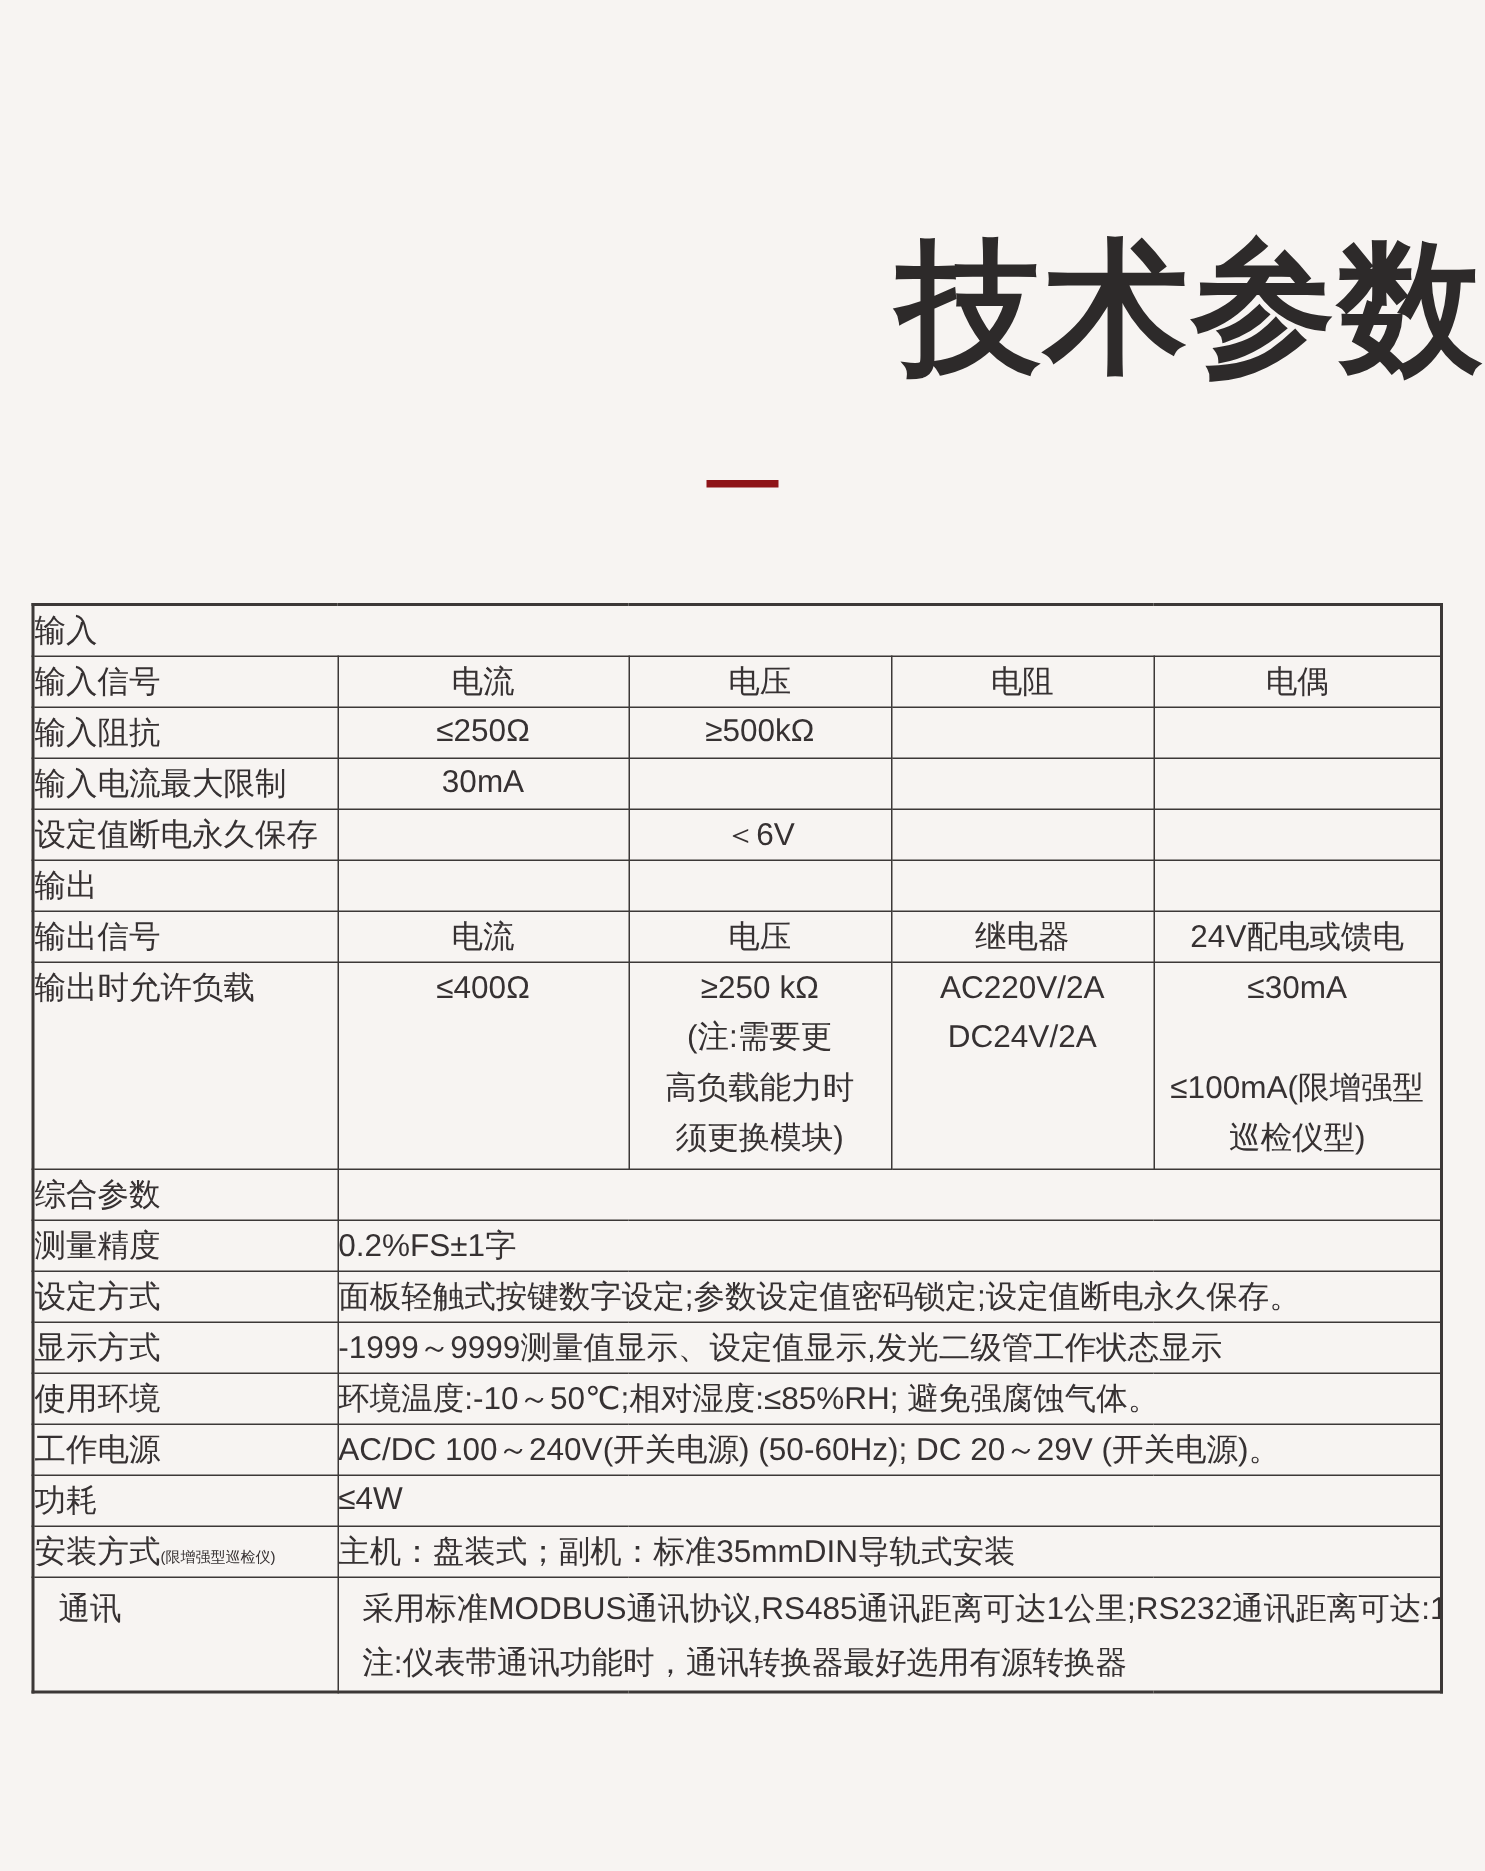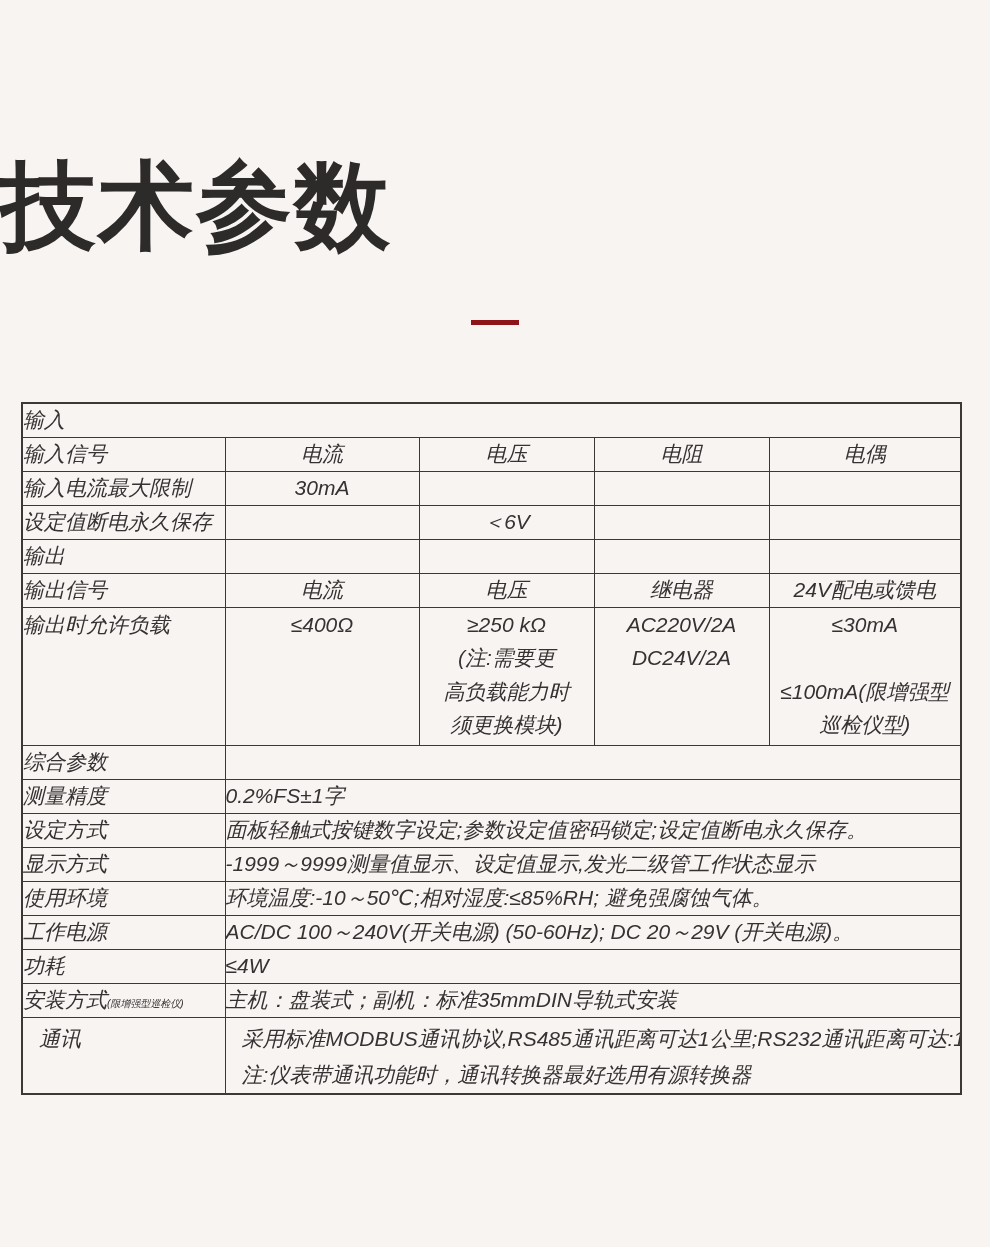--- a/index.html
+++ b/index.html
@@ -5,21 +5,21 @@
   html,body{margin:0;padding:0;}
   body{
     width:990px;height:1247px;
     background:#f7f4f2;
     font-family:"Liberation Sans","DejaVu Sans",sans-serif;
     color:#363132;
     overflow:hidden;
   }
   .title{
     margin:158px 0 0 0;
-    text-align:left;
+    text-align:right;
     font-size:96px;
     line-height:1;
     font-weight:900;
     letter-spacing:2px;
     color:#2d2a2a;
   }
   .divider{
     width:48px;height:5px;
     margin:66px auto 0 auto;
     background:#8e1418;
@@ -30,21 +30,20 @@
     border-collapse:collapse;
     table-layout:fixed;
     border:2px solid #3c3837;
   }
   table.spec td{
     border:1px solid #3c3837;
     font-size:21px;
     padding:0;
     overflow:hidden;
     white-space:nowrap;
-    font-style:italic;
   }
   tr.h-n{height:34px;}
   tr.h-tall{height:138px;}
   tr.h-comm{height:72px;}
   td.lbl{text-align:left;padding-left:8px;}
   td.ctr{text-align:center;margin-left:17px;}
   td.spanv{text-align:left;padding-left:10px;margin-left:20px;}
   td.top{vertical-align:top;padding-top:2px;}
   .ln{line-height:33.5px;min-height:33.5px;}
   .lnl{line-height:33.5px;min-height:33.5px;}
@@ -69,20 +68,27 @@
   <tbody>
     <tr class="h-n">
       <td class="lbl" colspan="5">输入</td>
     </tr>
     <tr class="h-n">
       <td class="lbl">输入信号</td>
       <td class="ctr">电流</td>
       <td class="ctr">电压</td>
       <td class="ctr">电阻</td>
       <td class="ctr">电偶</td>
+    </tr>
+    <tr class="h-n">
+      <td class="lbl">输入阻抗</td>
+      <td class="ctr">≤250Ω</td>
+      <td class="ctr">≥500kΩ</td>
+      <td class="ctr"></td>
+      <td class="ctr"></td>
     </tr>
     <tr class="h-n">
       <td class="lbl">输入电流最大限制</td>
       <td class="ctr">30mA</td>
       <td class="ctr"></td>
       <td class="ctr"></td>
       <td class="ctr"></td>
     </tr>
     <tr class="h-n">
       <td class="lbl">设定值断电永久保存</td>

